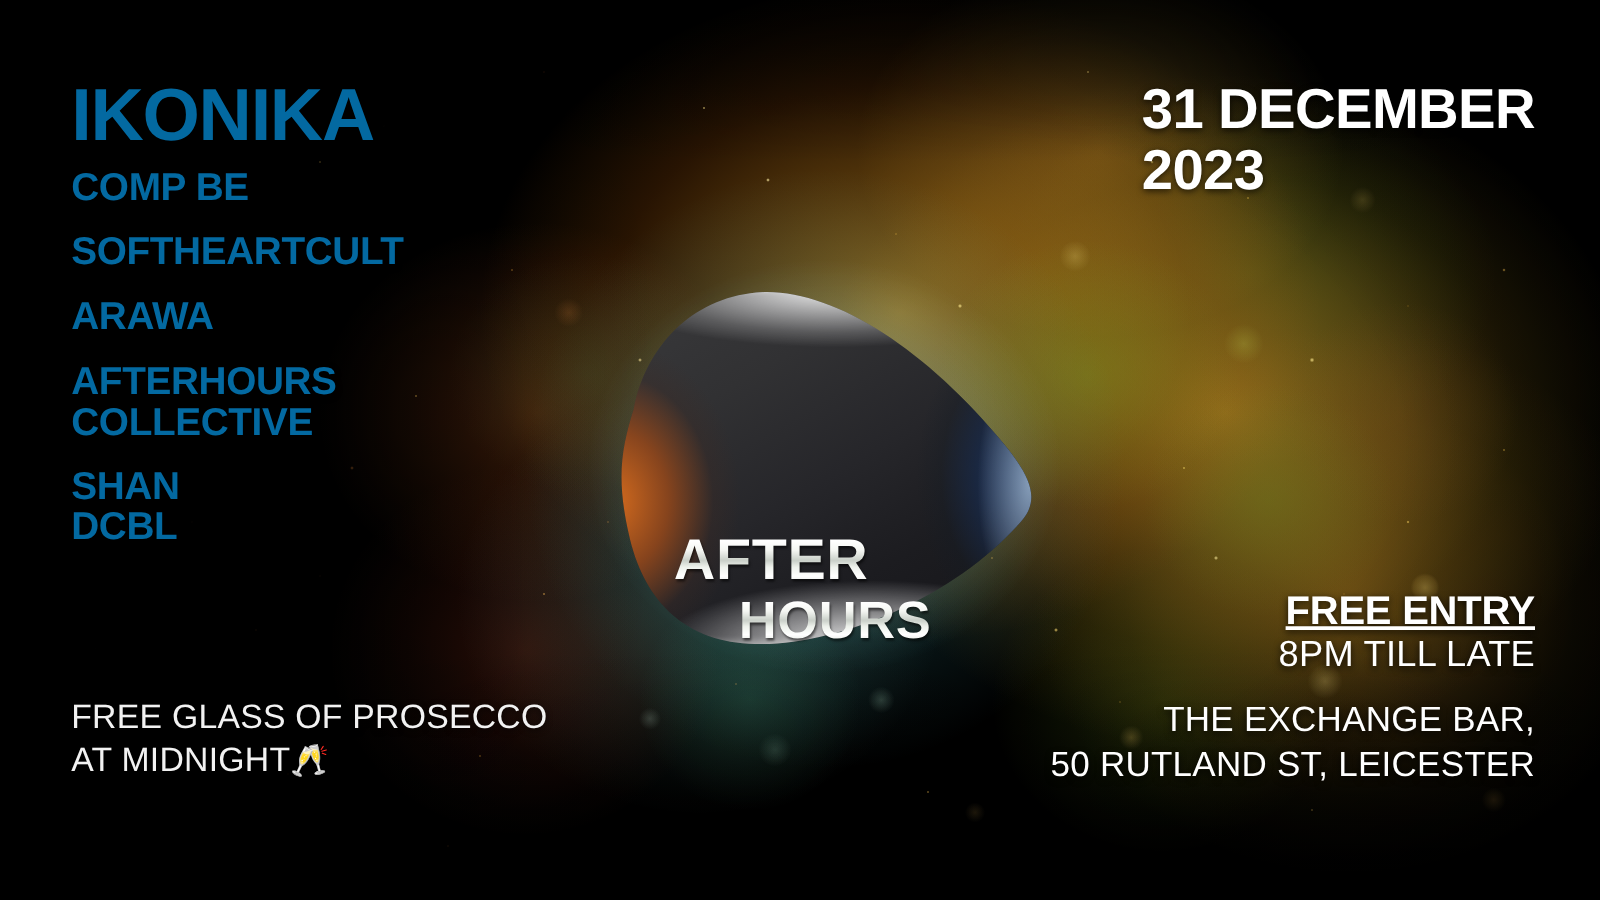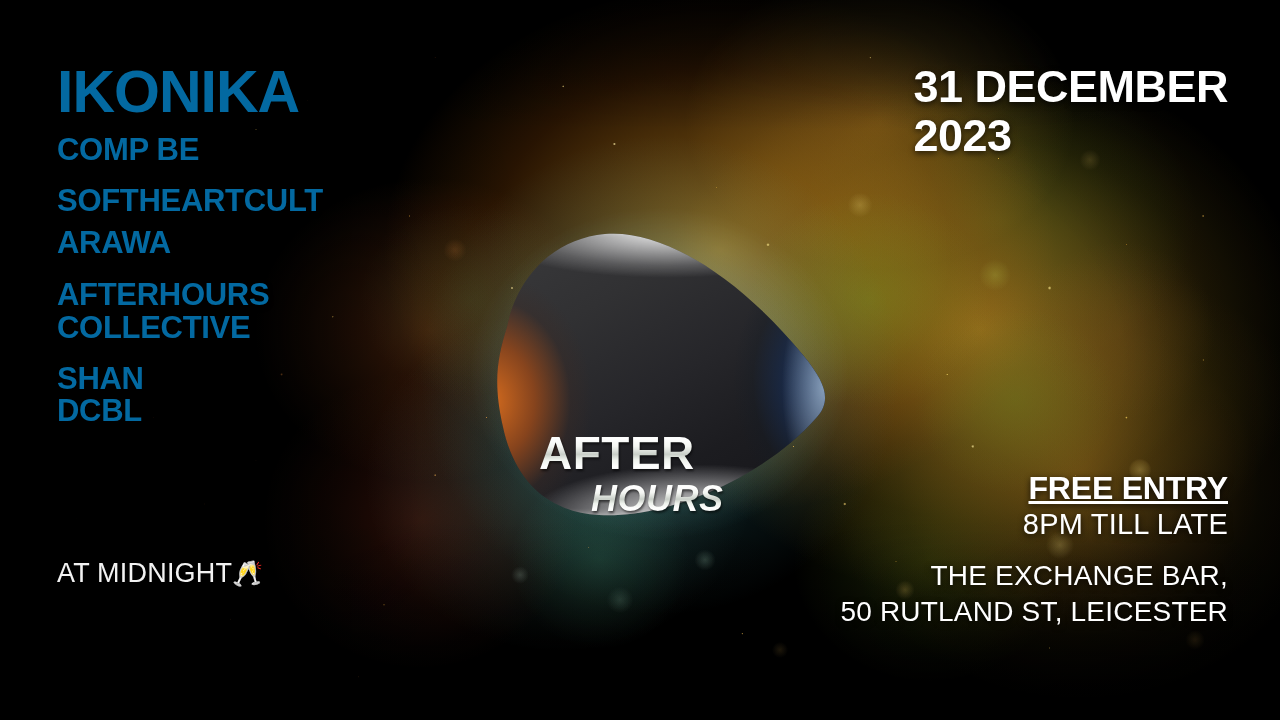--- a/index.html
+++ b/index.html
@@ -176,34 +176,34 @@
     letter-spacing:0.5px;
     line-height:0.98;
     background:linear-gradient(to bottom,
        #e8f0e4 0%, #ffffff 16%, #f4f6f2 34%,
        #c9cfc8 52%, #eef2ec 64%, #ffffff 80%, #d6dcd4 100%);
     -webkit-background-clip:text; background-clip:text;
     color:transparent; -webkit-text-fill-color:transparent;
     filter: drop-shadow(1px 2px 1px rgba(0,0,0,0.55));
   }
   .logo-line.l1 { font-size:46px; padding-left:52px; }
-  .logo-line.l2 { font-size:36px; padding-left:104px; margin-top:5px;font-style:italic; }
+  .logo-line.l2 { font-size:42px; padding-left:104px; margin-top:5px; }
 
   
   .txt { position:absolute; color:#fff; }
 
   #lineup { left:57px; top:62px; width:400px; }
   #lineup .act {
     font-weight:bold; color:#0369a1;
     text-shadow:0 2px 5px rgba(0,0,0,0.75);
     letter-spacing:-0.3px;
   }
   #lineup .act.headline { font-size:59px; line-height:1.02; letter-spacing:-1px; margin-bottom:12px; }
   #lineup .act.a2 { font-size:31px; line-height:1.05; margin-bottom:18px; }
-  #lineup .act.a3 { font-size:31px; line-height:1.05; margin-bottom:10px; }
+  #lineup .act.a3 { font-size:31px; line-height:1.05; margin-bottom:20px; }
   #lineup .act.a4 { font-size:31px; line-height:1.05; margin-bottom:18px; }
   #lineup .act.a5 { font-size:31px; line-height:1.08; margin-bottom:18px; }
   #lineup .act.a6 { font-size:31px; line-height:1.05; margin-bottom:18px; }
   #lineup .act.a7 { font-size:31px; line-height:1.05; }
 
   #prosecco {
     left:57px; top:556px; width:420px;
     font-size:27px; font-weight:normal; line-height:1.30;
     color:#f2f2f2; letter-spacing:0.2px;
     text-shadow:0 2px 5px rgba(0,0,0,0.7);
@@ -272,20 +272,21 @@
     <div class="act a4">ARAWA</div>
     <div class="act a5">
       <div>AFTERHOURS</div>
       <div>COLLECTIVE</div>
     </div>
     <div class="act a7">SHAN</div>
     <div class="act a6">DCBL</div>
   </div>
 
   <div id="prosecco" class="txt">
+    <div>FREE GLASS OF PROSECCO</div>
     <div><span>AT MIDNIGHT</span><span class="emoji">🥂</span></div>
   </div>
 
   <div id="date-block" class="txt">
     <div>31 DECEMBER</div>
     <div>2023</div>
   </div>
 
   <div id="entry-block" class="txt">
     <div class="entry-main">FREE ENTRY</div>

